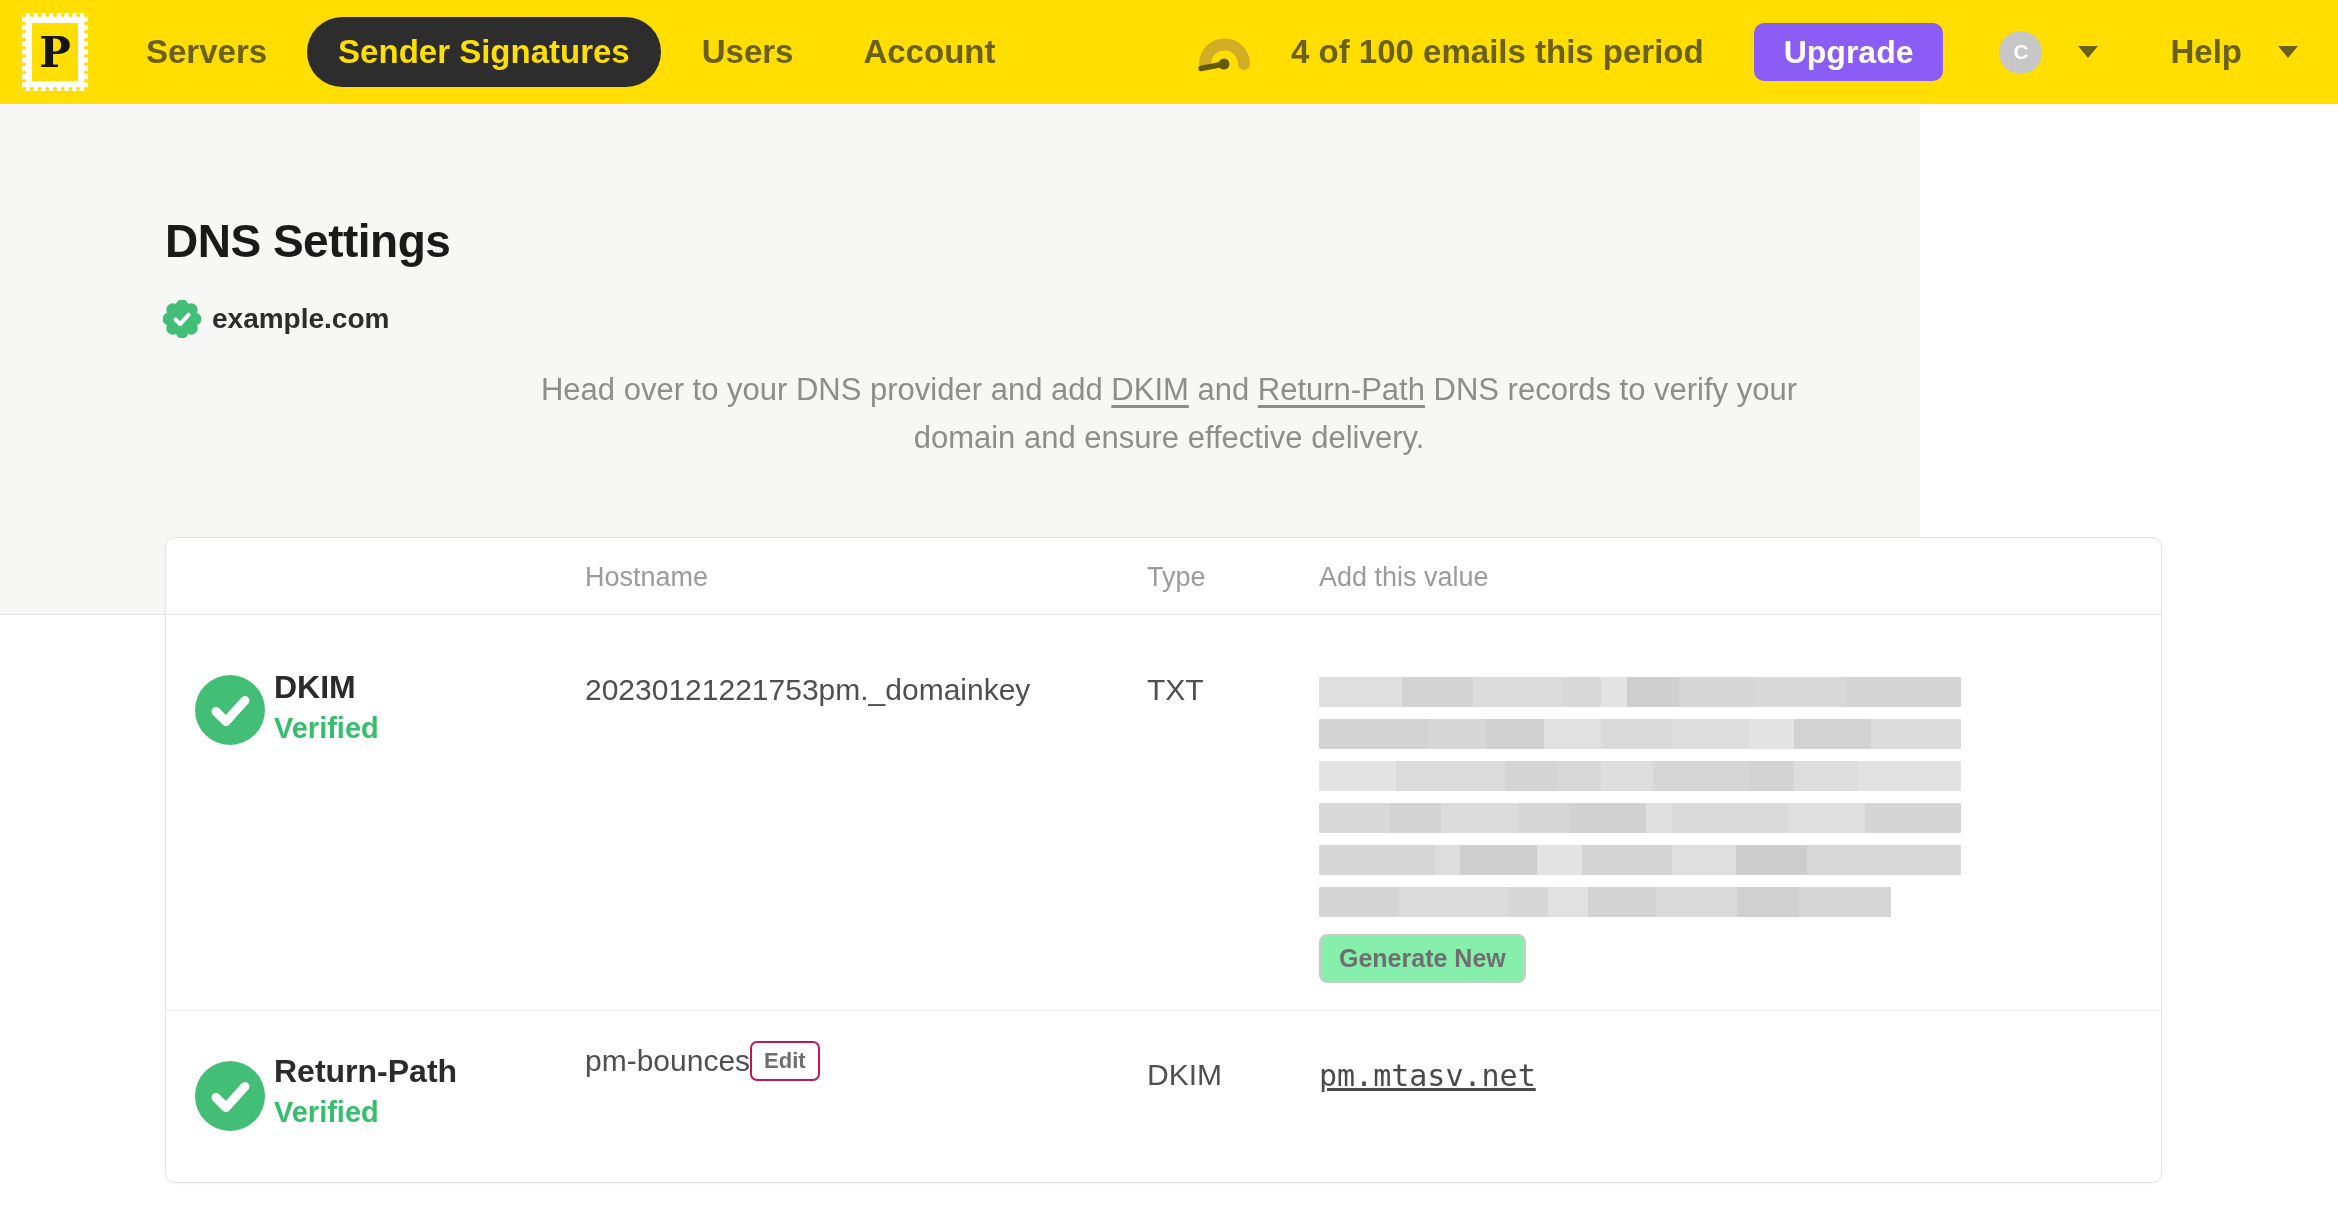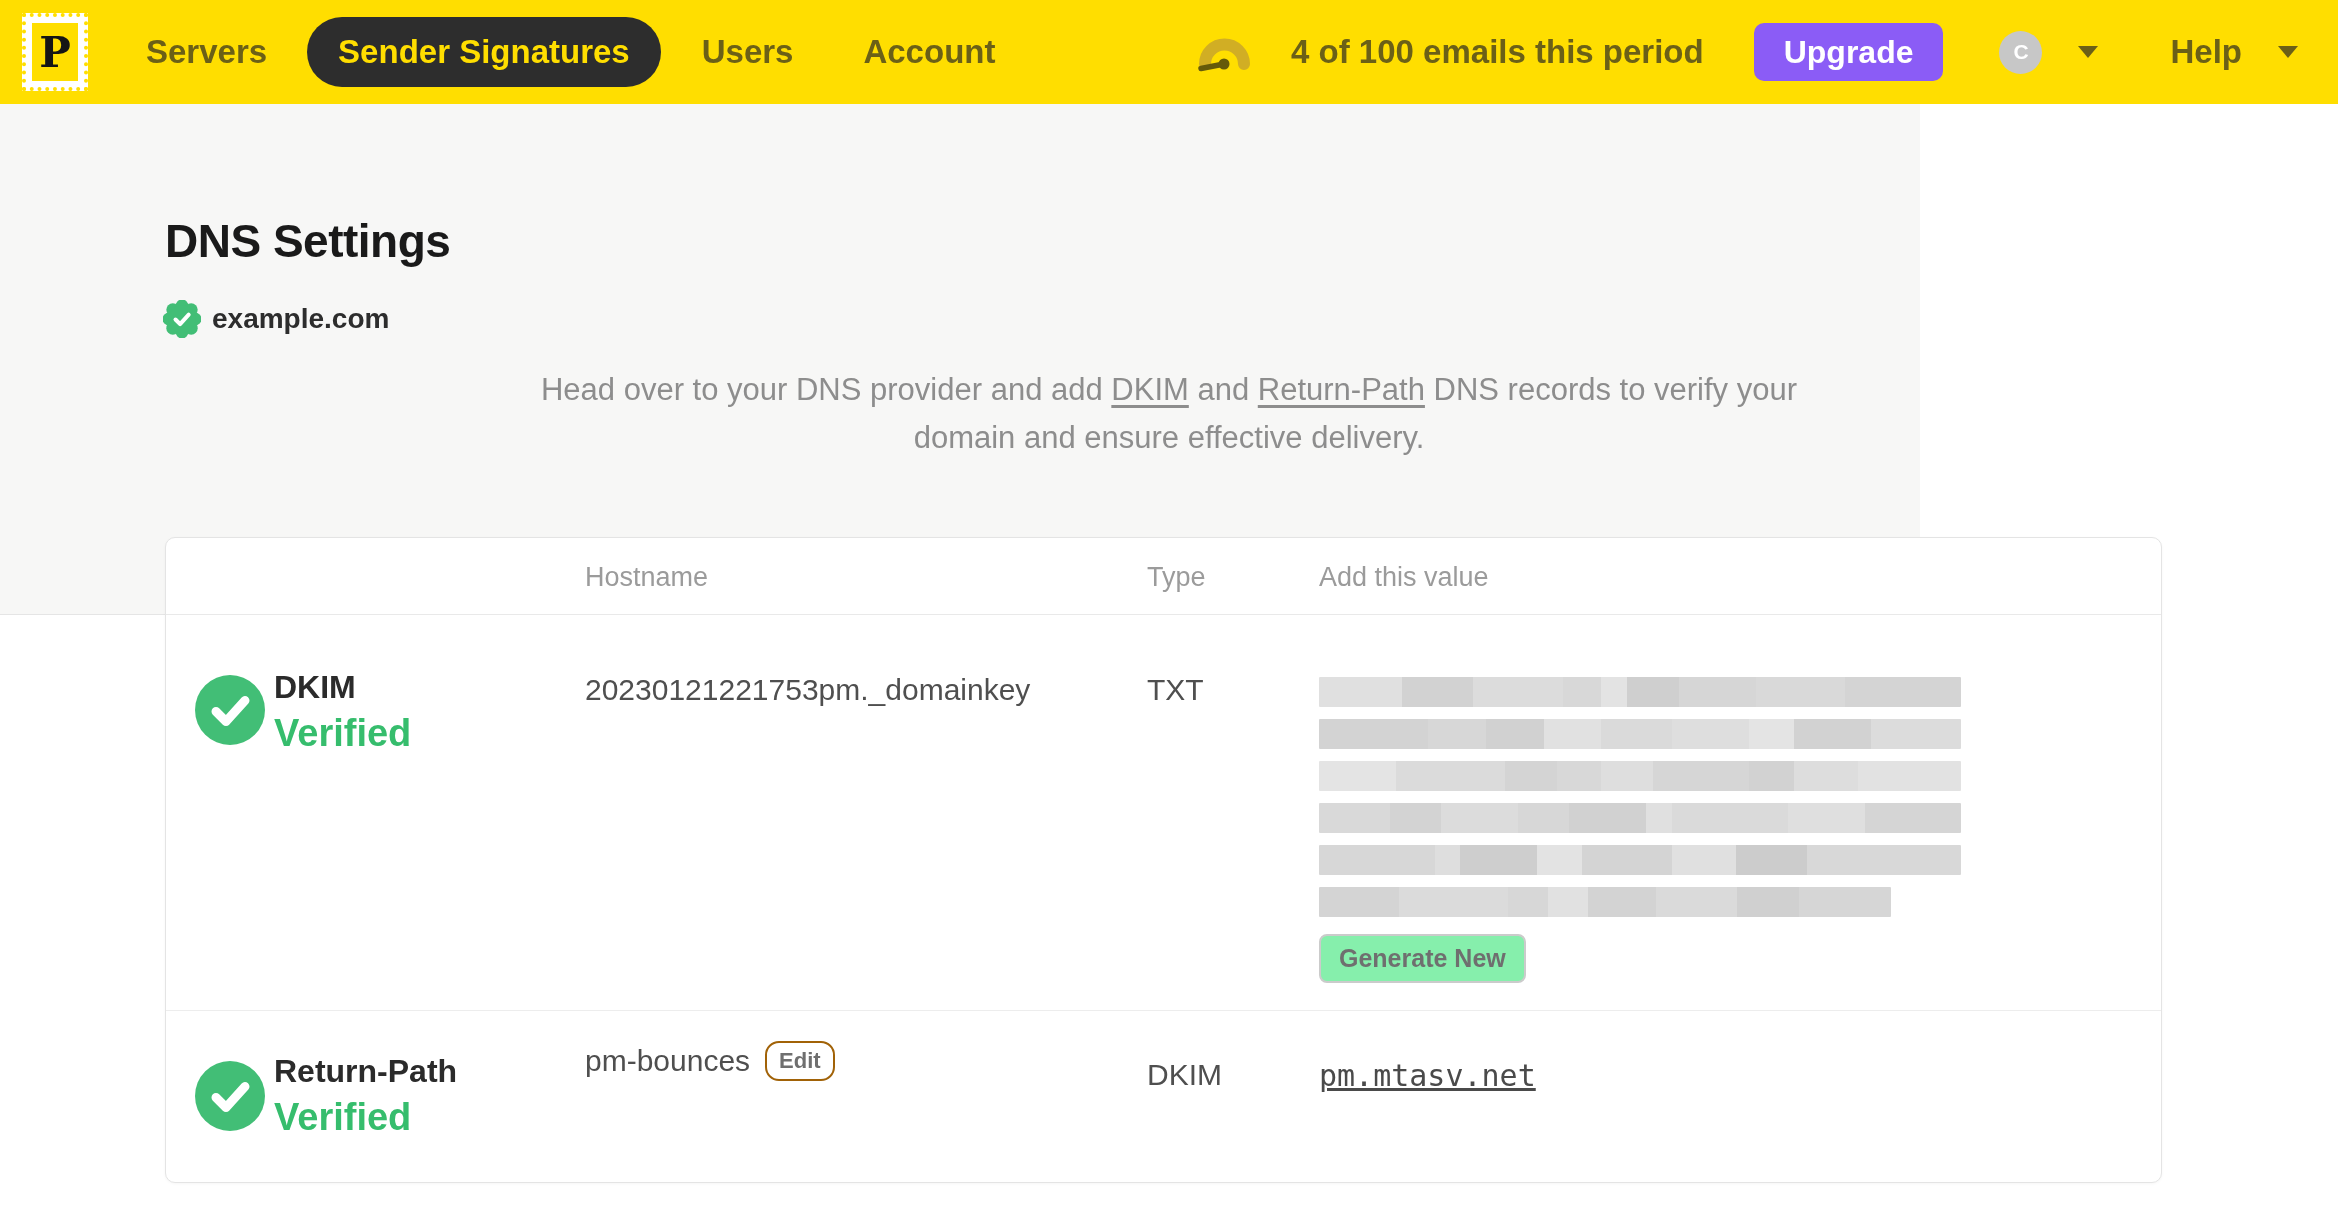--- a/index.html
+++ b/index.html
@@ -50,32 +50,32 @@
 
   .row { position:relative; }
   .row-dkim { height:395px; }
   .row-rp { height:172px; border-top:1px solid #EDEDED; }
 
   .check { position:absolute; width:70px; height:70px; }
   .row-dkim .check { left:29px; top:60px; }
   .row-rp .check { left:29px; top:50px; }
   .rec-name { position:absolute; left:108px; font-size:32px; font-weight:700; color:#2B2B2B; }
   .row-dkim .rec-name { top:54px; } .row-rp .rec-name { top:42px; }
-  .rec-status { position:absolute; left:108px; font-size:38px; font-weight:700; color:#36BD6D; }
+  .rec-status { position:absolute; left:108px; font-size:29px; font-weight:700; color:#36BD6D; }
   .row-dkim .rec-status { top:97px; } .row-rp .rec-status { top:85px; }
 
   .cell-host { position:absolute; left:419px; font-size:30px; color:#4F4F4F; display:flex; align-items:center; }
   .row-dkim .cell-host { top:58px; } .row-rp .cell-host { top:30px; }
   .cell-type { position:absolute; left:981px; font-size:30px; color:#4F4F4F; }
   .row-dkim .cell-type { top:58px; } .row-rp .cell-type { top:47px; }
   .cell-val { position:absolute; left:1153px; }
   .row-dkim .cell-val { top:62px; } .row-rp .cell-val { top:47px; }
   .mono-val { font-family:"DejaVu Sans Mono", monospace; font-size:30px; color:#4A4A4A;text-decoration:underline; }
 
-  .edit-btn { margin-left:15px; background:#ffffff; border:2px solid #a16207; border-radius:14px;
+  .edit-btn { background:#ffffff; border:2px solid #be185d; border-radius:7px;
               font-size:22px; font-weight:700; color:#6F6F6F; padding:5px 12px; cursor:pointer;
               font-family:"Liberation Sans",sans-serif; }
   .gen-btn { margin-top:5px; background:#86efac; border:2px solid #CBCBCB; border-radius:8px;
              font-size:25px; font-weight:700; color:#6F6F6F; padding:8px 18px; cursor:pointer;
              font-family:"Liberation Sans",sans-serif; }
 
   
   .pix { width:642px; height:30px; margin-bottom:12px; border-radius:1px; }
   .pix:nth-child(1){ background:linear-gradient(90deg,#e0e0e0 0 13%,#d2d2d2 0 24%,#dcdcdc 0 38%,#d8d8d8 0 44%,#e3e3e3 0 48%,#cfcfcf 0 56%,#d6d6d6 0 68%,#d9d9d9 0 82%,#d4d4d4 0 100%); }
   .pix:nth-child(2){ background:linear-gradient(90deg,#d3d3d3 0 17%,#d7d7d7 0 26%,#d1d1d1 0 35%,#e1e1e1 0 44%,#dadada 0 55%,#dedede 0 67%,#e4e4e4 0 74%,#d2d2d2 0 86%,#dcdcdc 0 100%); }

